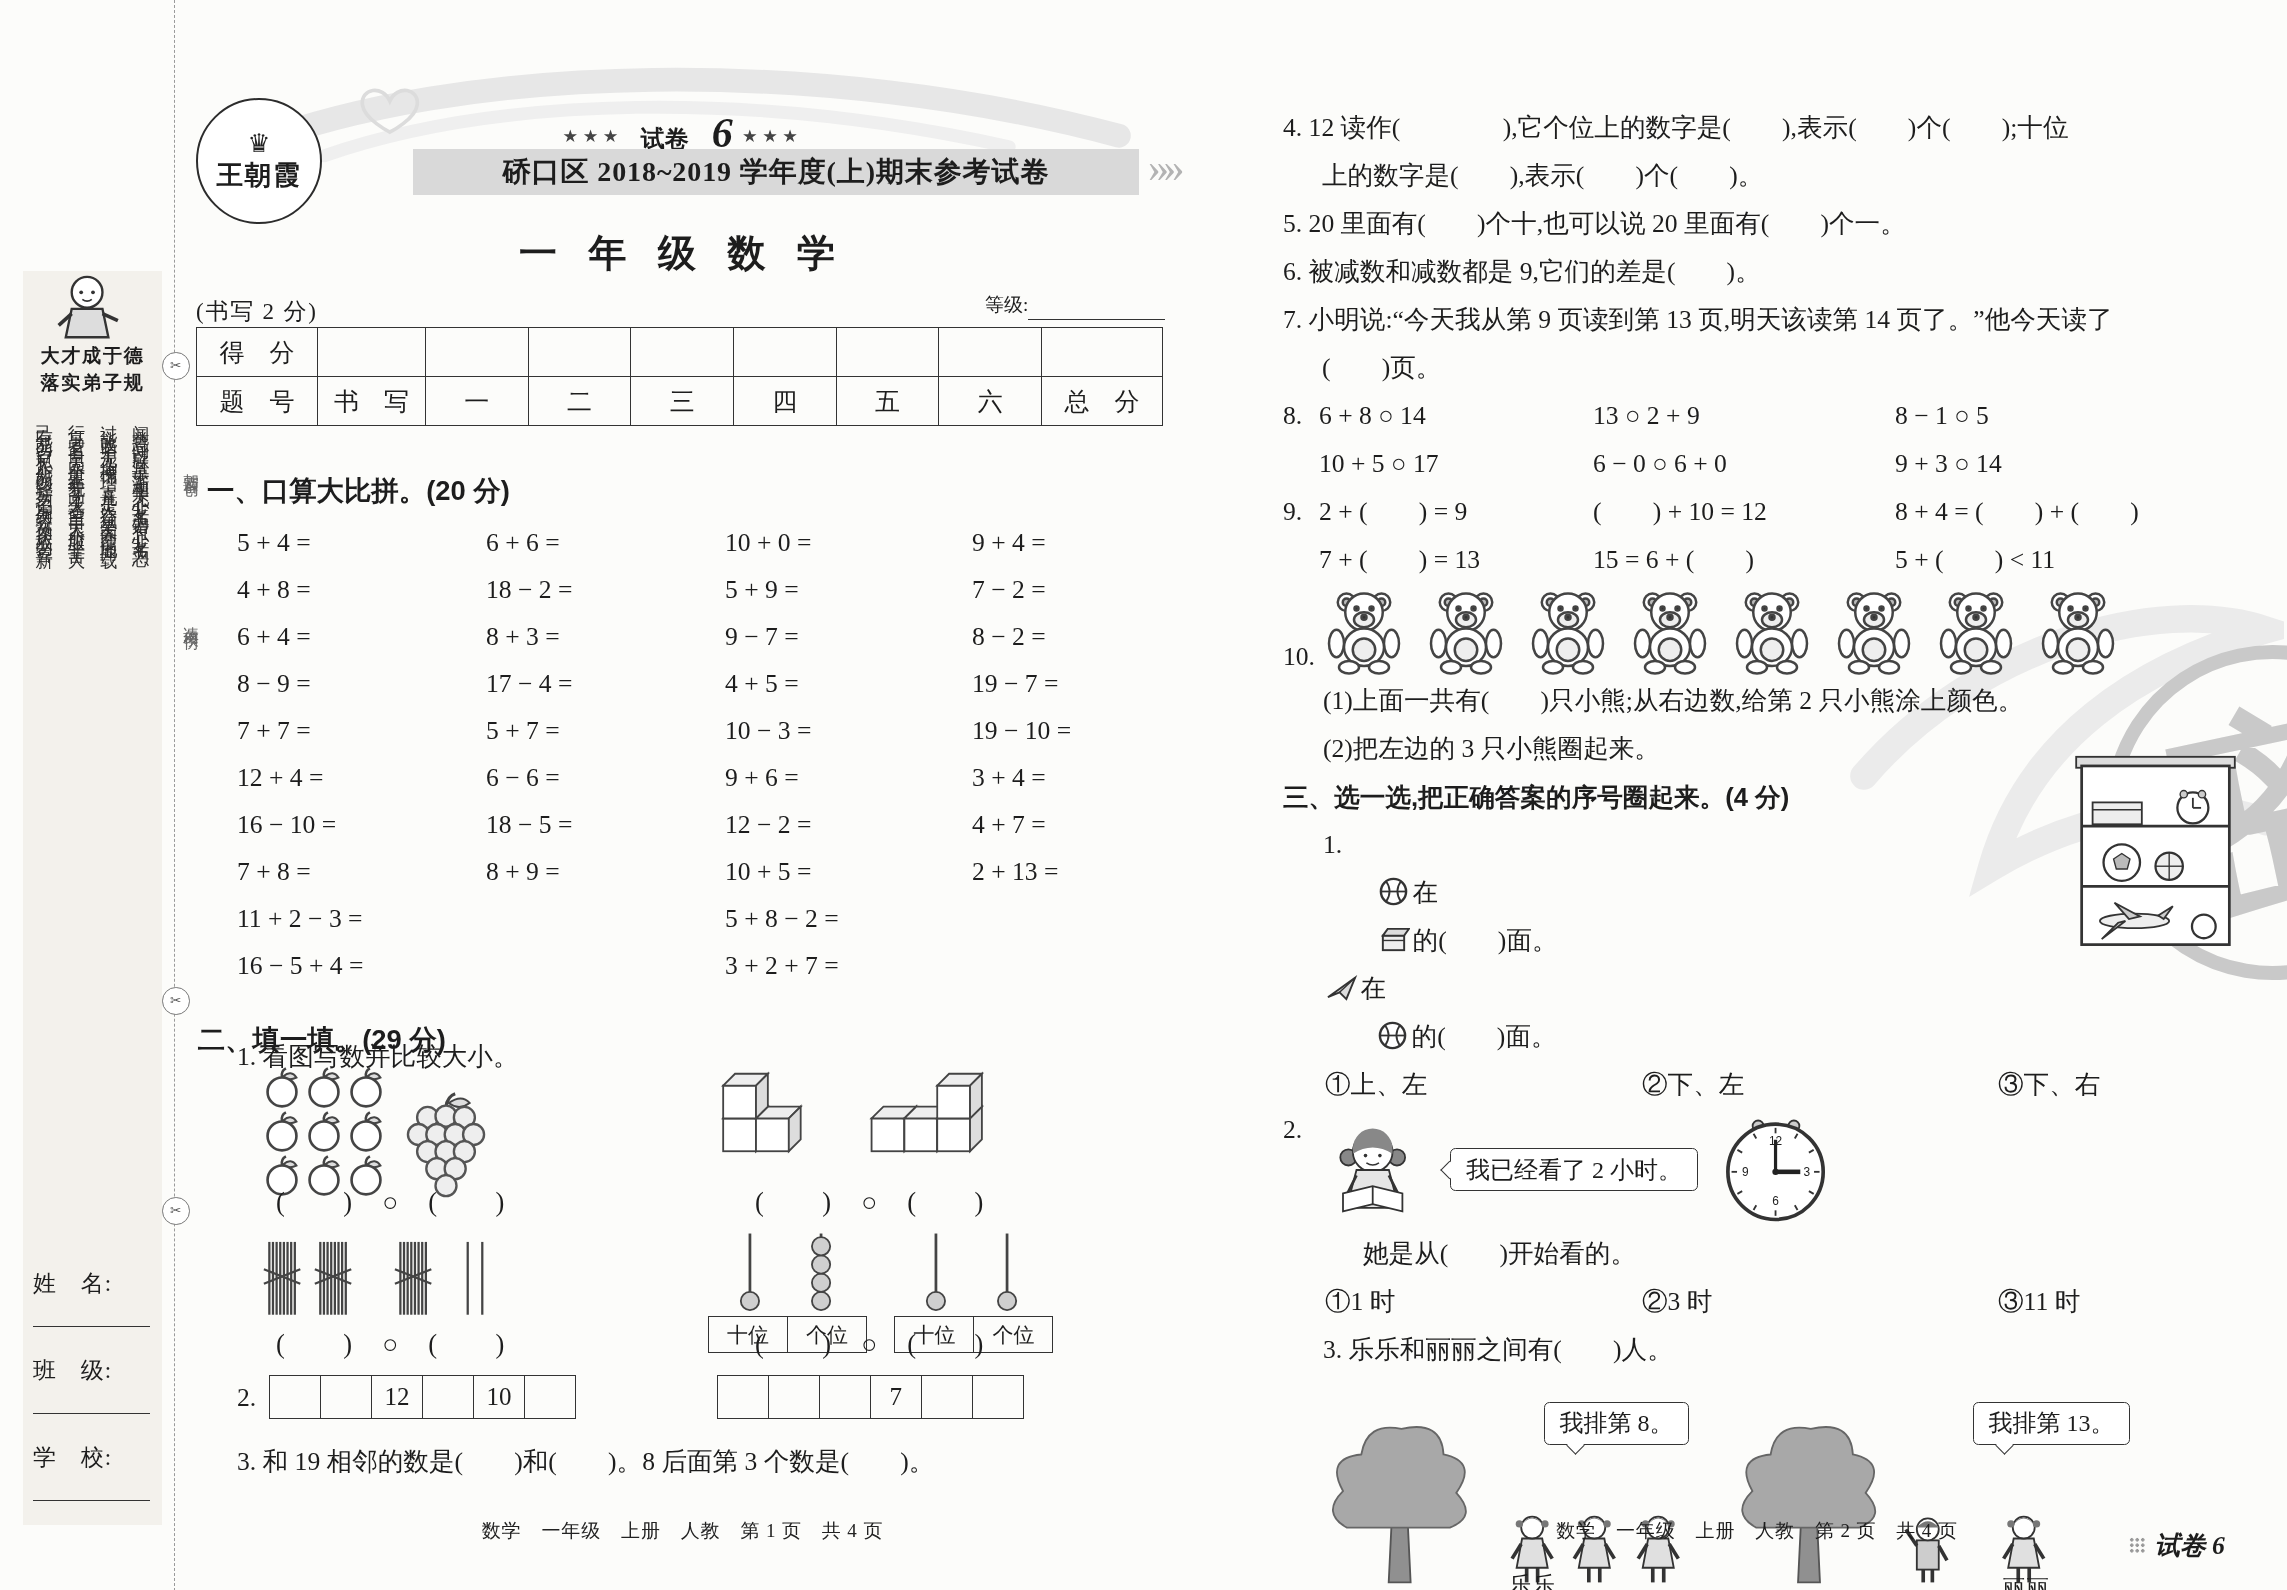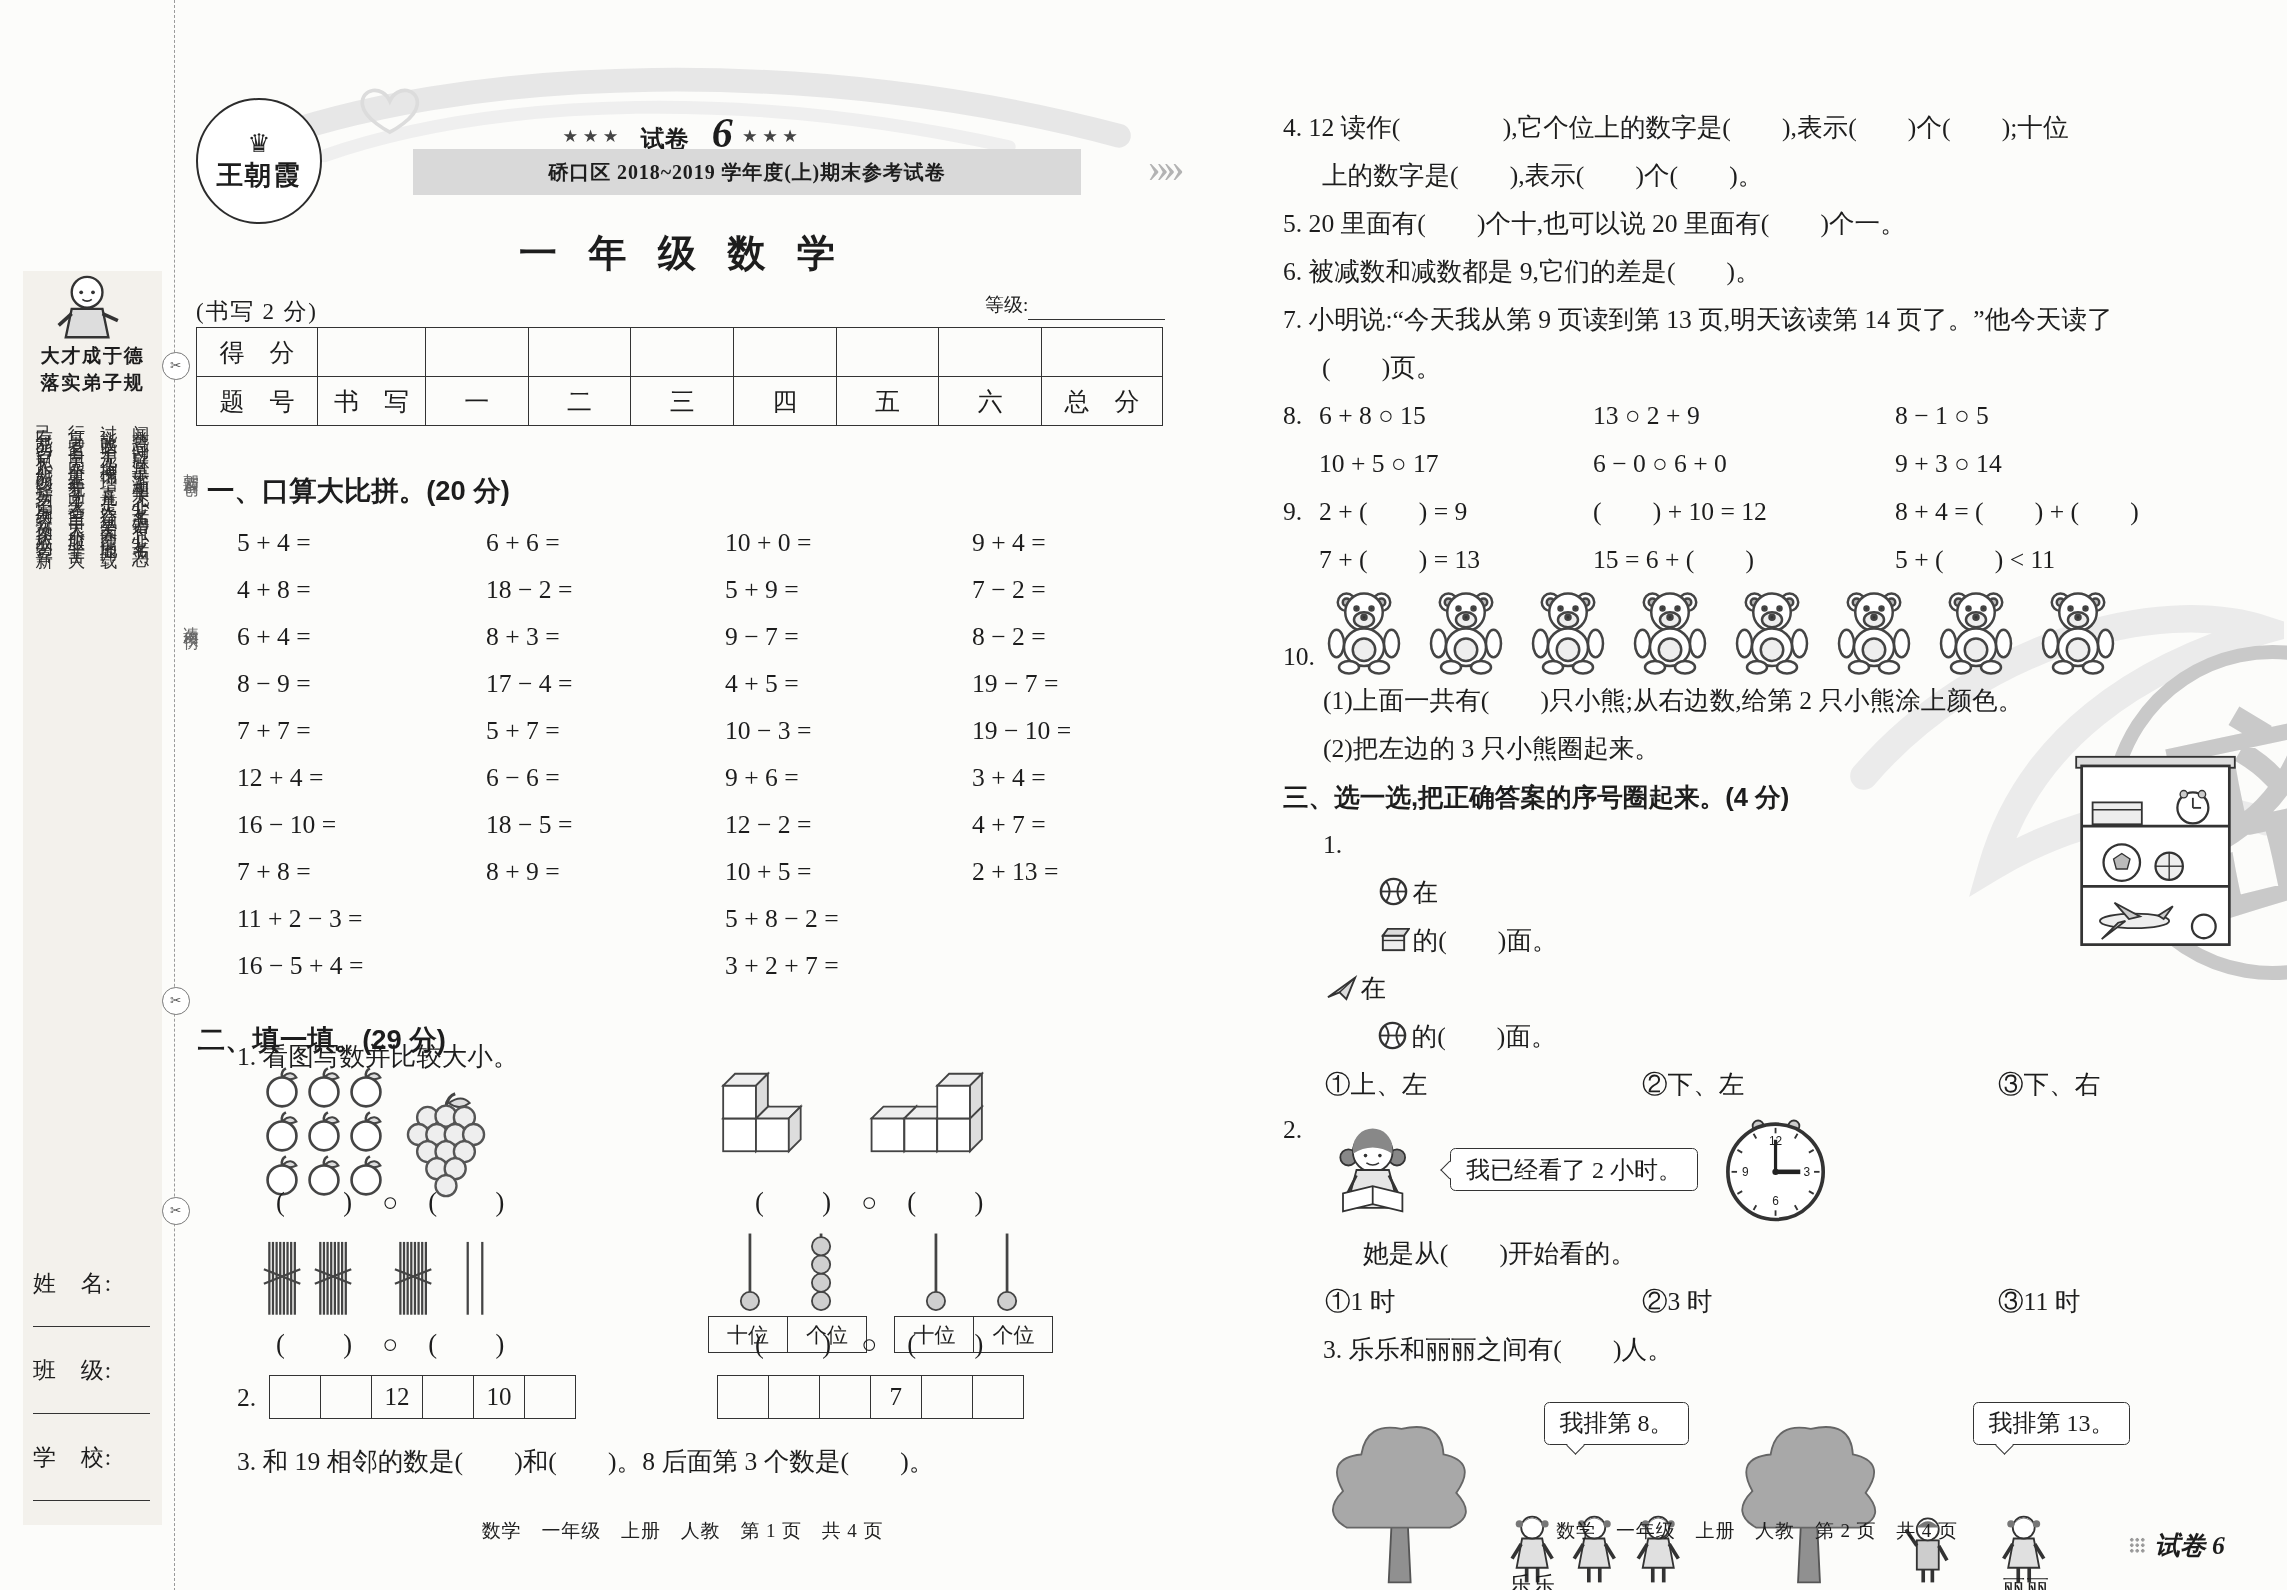--- a/index.html
+++ b/index.html
@@ -34,22 +34,22 @@
   
   .left-page{position:absolute;left:196px;top:91px;width:973px;height:1489px;}
   .stamp{position:absolute;left:0;top:7.3px;width:122px;height:122px;border:2.7px solid #2c2c2c;border-radius:50%;
          display:flex;flex-direction:column;align-items:center;justify-content:center;background:#fff;}
   .stamp-crown{font-size:25.6px;line-height:27.4px;color:#222;}
   .stamp-name{font-size:26.5px;font-weight:bold;letter-spacing:1.8px;}
   .paper-tag{position:absolute;left:0;top:18.3px;width:100%;text-align:center;}
   .tag-stars{font-size:17.4px;color:#444;letter-spacing:4.6px;vertical-align:5.5px;}
   .tag-label{font-size:24px;font-weight:bold;margin:0 14px;}
   .tag-number{font-size:42px;font-weight:bold;font-style:italic;margin:0 5.5px;}
-  .title-band{position:absolute;left:217px;top:58px;width:668px;height:46px;background:#d9d9d9;
-              display:flex;align-items:center;justify-content:center;font-size:20px;font-weight:bold;letter-spacing:0.9px;}
+  .title-band{position:absolute;left:217px;top:58px;width:726px;height:46px;background:#d9d9d9;
+              display:flex;align-items:center;justify-content:center;font-size:28px;font-weight:bold;letter-spacing:0.9px;}
   .band-chevrons{position:absolute;left:952px;top:53px;font-size:42px;color:#b3b3b3;letter-spacing:-5.5px;}
   .subject-title{position:absolute;left:0;top:137px;width:100%;text-align:center;
                  font-size:38px;font-weight:bold;letter-spacing:11px;}
   .writing-note{position:absolute;left:0;top:205px;width:100%;text-align:left;font-size:23px;letter-spacing:1.8px;}
   .grade-field{position:absolute;right:3.7px;top:201px;font-size:19px;display:flex;align-items:flex-start;}
   .grade-line{display:inline-block;width:137px;border-bottom:1.8px solid #333;height:27.4px;}
   .score-table{position:absolute;left:0;top:236px;width:967px;border-collapse:collapse;}
   .score-table td{border:1.8px solid #333;text-align:center;font-size:25px;height:46px;}
   .sec-title{font-size:27.4px;font-weight:bold;font-family:"Liberation Sans","DejaVu Sans",sans-serif;}
   .sec1-title{position:absolute;left:5px;top:382px;padding-left:6px;}
@@ -508,21 +508,21 @@
 
     <p>4. 12 读作(　　　　),它个位上的数字是(　　),表示(　　)个(　　);十位</p>
     <p class="cont">上的数字是(　　),表示(　　)个(　　)。</p>
     <p>5. 20 里面有(　　)个十,也可以说 20 里面有(　　)个一。</p>
     <p>6. 被减数和减数都是 9,它们的差是(　　)。</p>
     <p>7. 小明说:“今天我从第 9 页读到第 13 页,明天该读第 14 页了。”他今天读了</p>
     <p class="cont">(　　)页。</p>
 
     <div class="eqgrid">
       <span>8.</span>
-      <span>6 + 8 ○ 15</span>
+      <span>6 + 8 ○ 14</span>
       <span>13 ○ 2 + 9</span>
       <span>8 − 1 ○ 5</span>
       <span></span>
       <span>10 + 5 ○ 17</span>
       <span>6 − 0 ○ 6 + 0</span>
       <span>9 + 3 ○ 14</span>
     </div>
 
     <div class="eqgrid">
       <span>9.</span>

